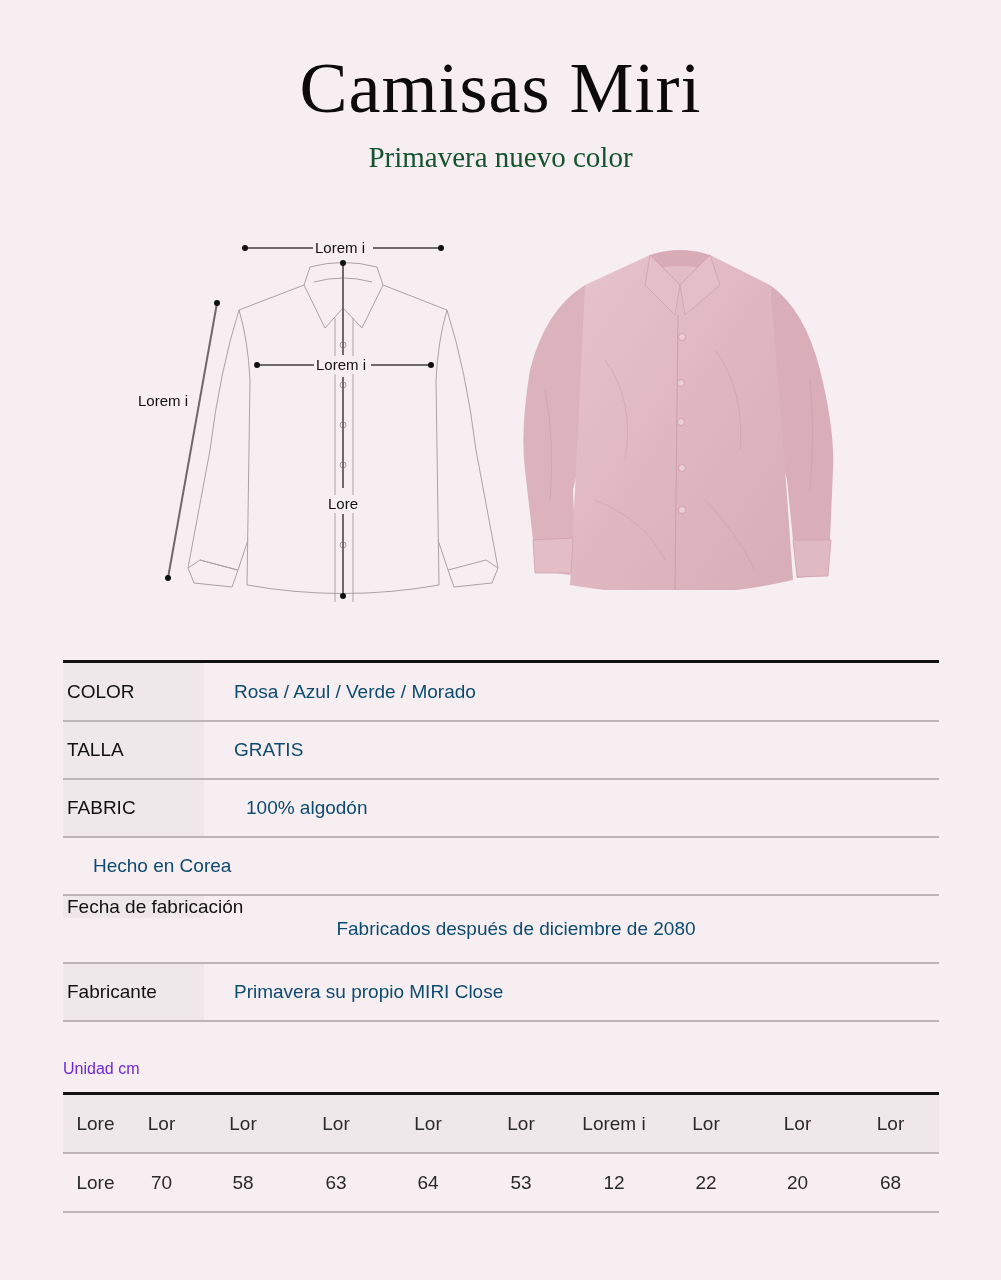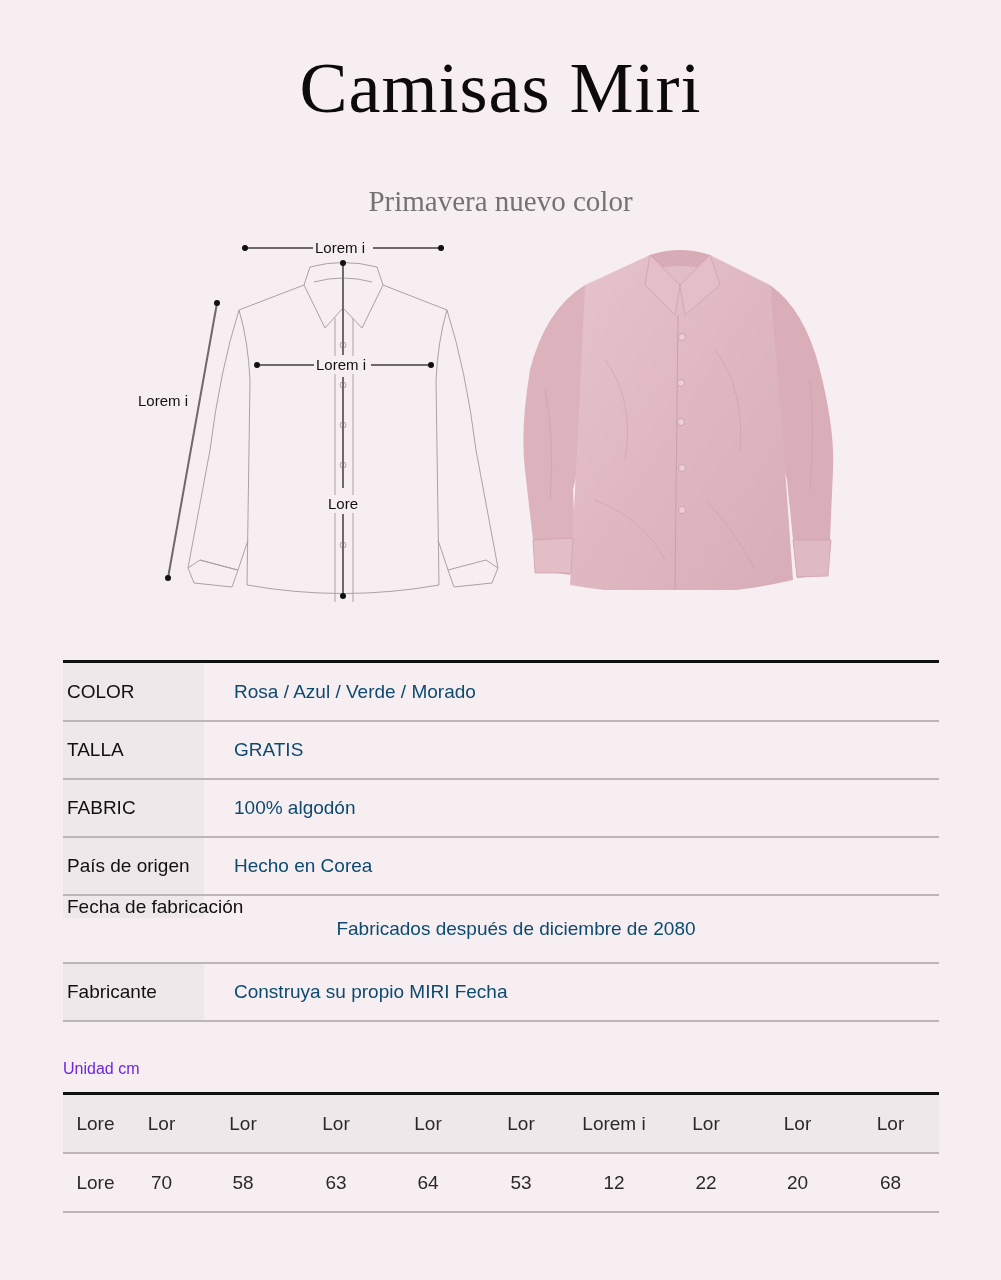--- a/index.html
+++ b/index.html
@@ -27,23 +27,22 @@
       letter-spacing: 1px;
       line-height: 1;
     }
     .subtitle {
       position: absolute;
       left: 0; right: 0;
       top: 143px;
       text-align: center;
       font-family: "Liberation Serif", "DejaVu Serif", serif;
       font-size: 29px;
-      color: #737373;
+      color: #14532d;
       line-height: 1;
-      margin-top: 44px;
     }
     .diagram {
       position: absolute;
       left: 120px;
       top: 230px;
       width: 400px;
       height: 390px;
     }
     .diagram svg { position: absolute; left: 0; top: 0; }
     .m-label {
@@ -239,35 +238,34 @@
 
 <div class="info-table">
   <div class="info-row" style="height:57px;">
     <div class="info-label">COLOR</div>
     <div class="info-value">Rosa / Azul / Verde / Morado</div>
   </div>
   <div class="info-row" style="height:56px;">
     <div class="info-label">TALLA</div>
     <div class="info-value">GRATIS</div>
   </div>
-  <div class="info-row" style="height:56px;">
+  <div class="info-row" style="height:56px;gap:12px;">
     <div class="info-label">FABRIC</div>
     <div class="info-value">100% algodón</div>
   </div>
   <div class="info-row" style="height:56px;">
-    <div class="info-label">País de origen</div>
     <div class="info-value">Hecho en Corea</div>
   </div>
   <div class="info-row" style="height:66px;flex-direction:column;">
     <div class="info-label">Fecha de fabricación</div>
     <div class="info-value" style="padding-left:30px;">Fabricados después de diciembre de 2080</div>
   </div>
   <div class="info-row" style="height:56px;">
     <div class="info-label">Fabricante</div>
-    <div class="info-value">Construya su propio MIRI Fecha</div>
+    <div class="info-value">Primavera su propio MIRI Close</div>
   </div>
 </div>
 
 <div class="unit">Unidad cm</div>
 
 <div class="size-table">
   <div class="size-row header">
     <div class="size-cell" style="width:65px;">Lore</div>
     <div class="size-cell" style="width:67px;">Lor</div>
     <div class="size-cell" style="width:96px;">Lor</div>

